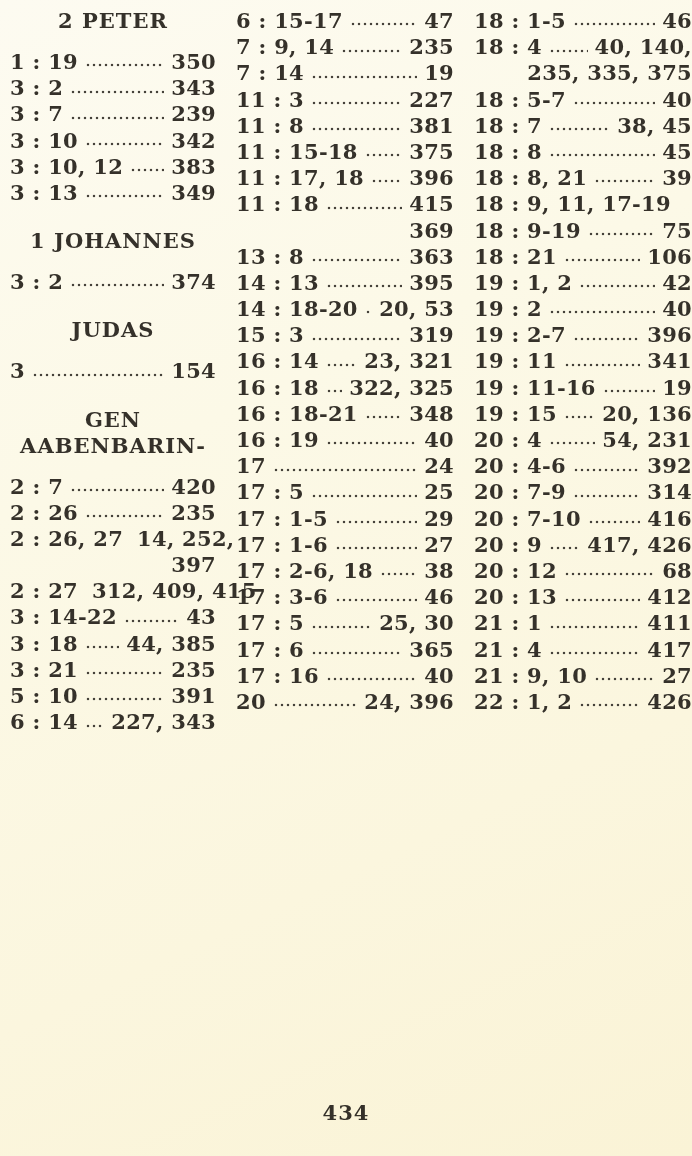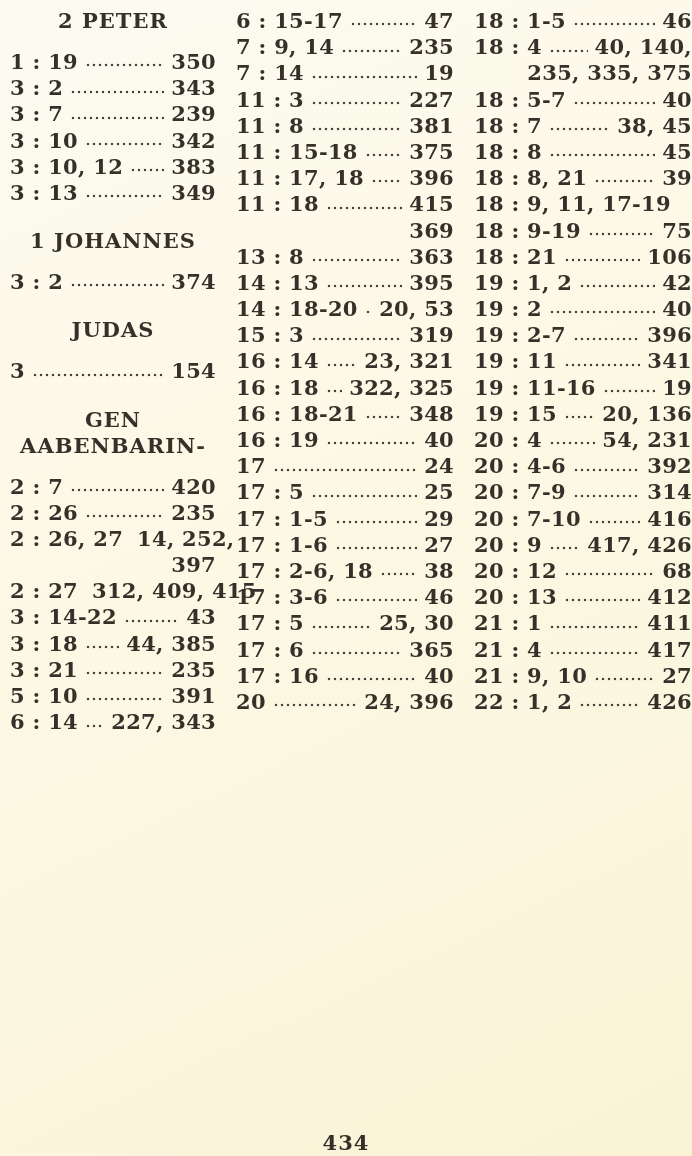--- a/index.html
+++ b/index.html
@@ -39,21 +39,21 @@
   .leader{flex:1 1 auto;align-self:stretch;margin:0 7px;}
   .leader.dotted{
     background-image:radial-gradient(circle,#46423a 1.4px,rgba(0,0,0,0) 1.6px);
     background-size:6px 6px;
     background-repeat:repeat-x;
     background-position:0 66%;
   }
   .row.indent .leader{margin-left:80px;}
   .pages{flex:0 0 auto;text-align:right;letter-spacing:0.3px;}
   .footer{
-    position:absolute;left:0;top:1130px;width:100%;
+    position:absolute;left:0;top:1100px;width:100%;
     text-align:center;font-size:21px;letter-spacing:1px;
   }
 </style>
 </head>
 <body>
 
 <div class="page">
   <div class="columns">
       <div class="col c1">
         <div class="heading">

